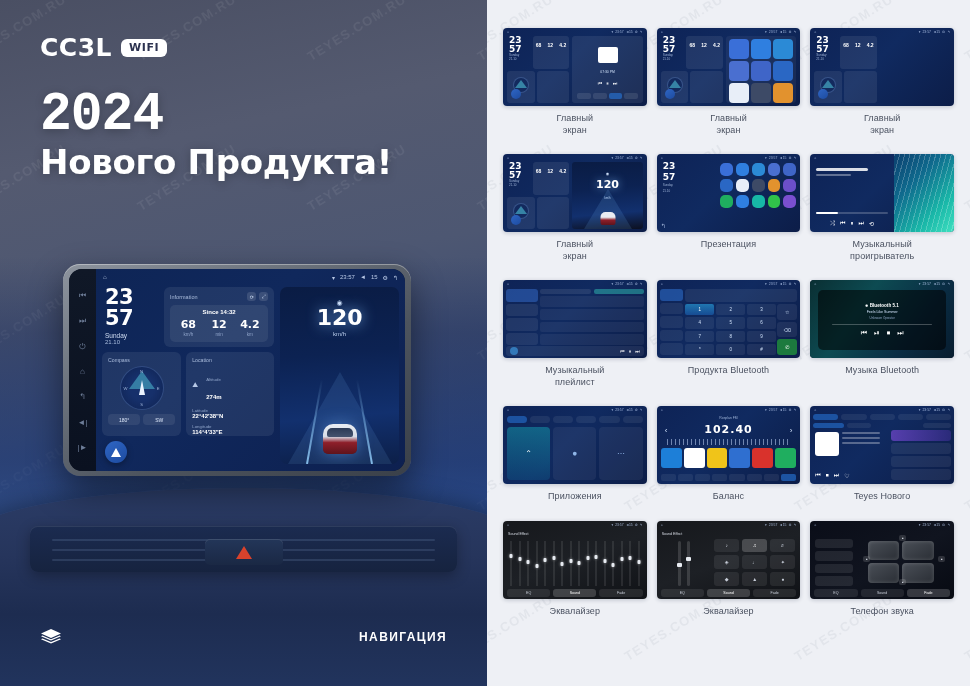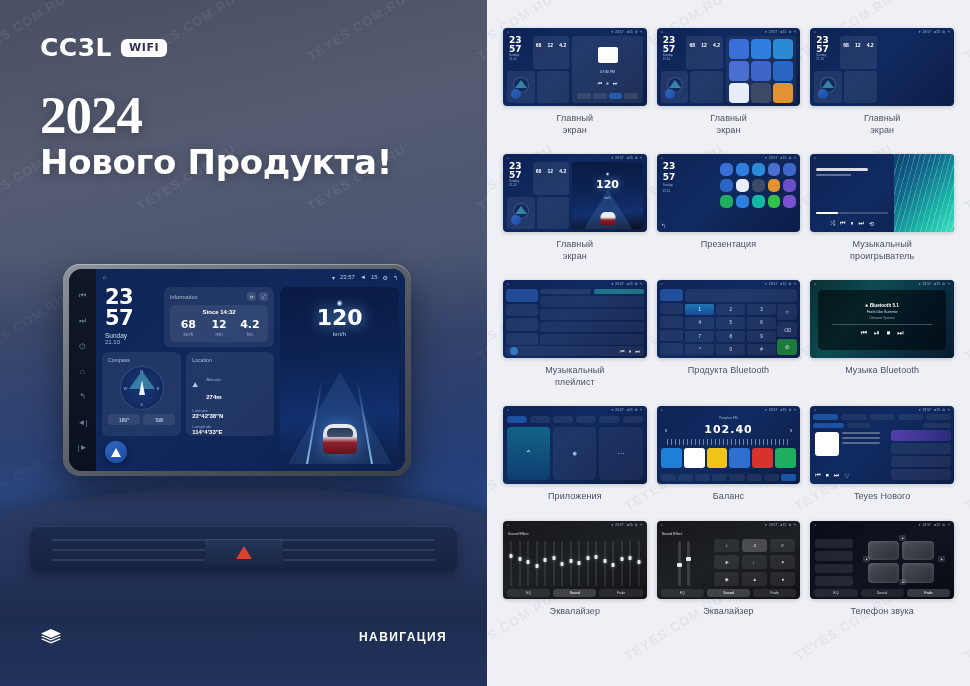--- a/index.html
+++ b/index.html
@@ -36,21 +36,21 @@
   }
   .wifi-badge {
     background:#fff; color:#2d3350; font-size:11px; font-weight:700;
     padding:2px 8px 3px; border-radius:6px; letter-spacing:.6px;
     font-family:"DejaVu Sans", sans-serif;
   }
 
   .hero-title { position:absolute; top:88px; left:40px; z-index:4; }
   .hero-year {
     color:#fff; font-size:53px; font-weight:700; line-height:1.02;
-    letter-spacing:-1px; font-family:Liberation Serif, serif;
+    letter-spacing:-1px; font-family:Liberation Mono, monospace;
     text-shadow:0 2px 10px rgba(0,0,0,.25);
   }
   .hero-line {
     color:#fff; font-size:34px; font-weight:700; line-height:1.18;
     font-family:"DejaVu Sans", sans-serif; letter-spacing:-.3px;
     text-shadow:0 2px 10px rgba(0,0,0,.25);
   }
 
   
   .dash {

